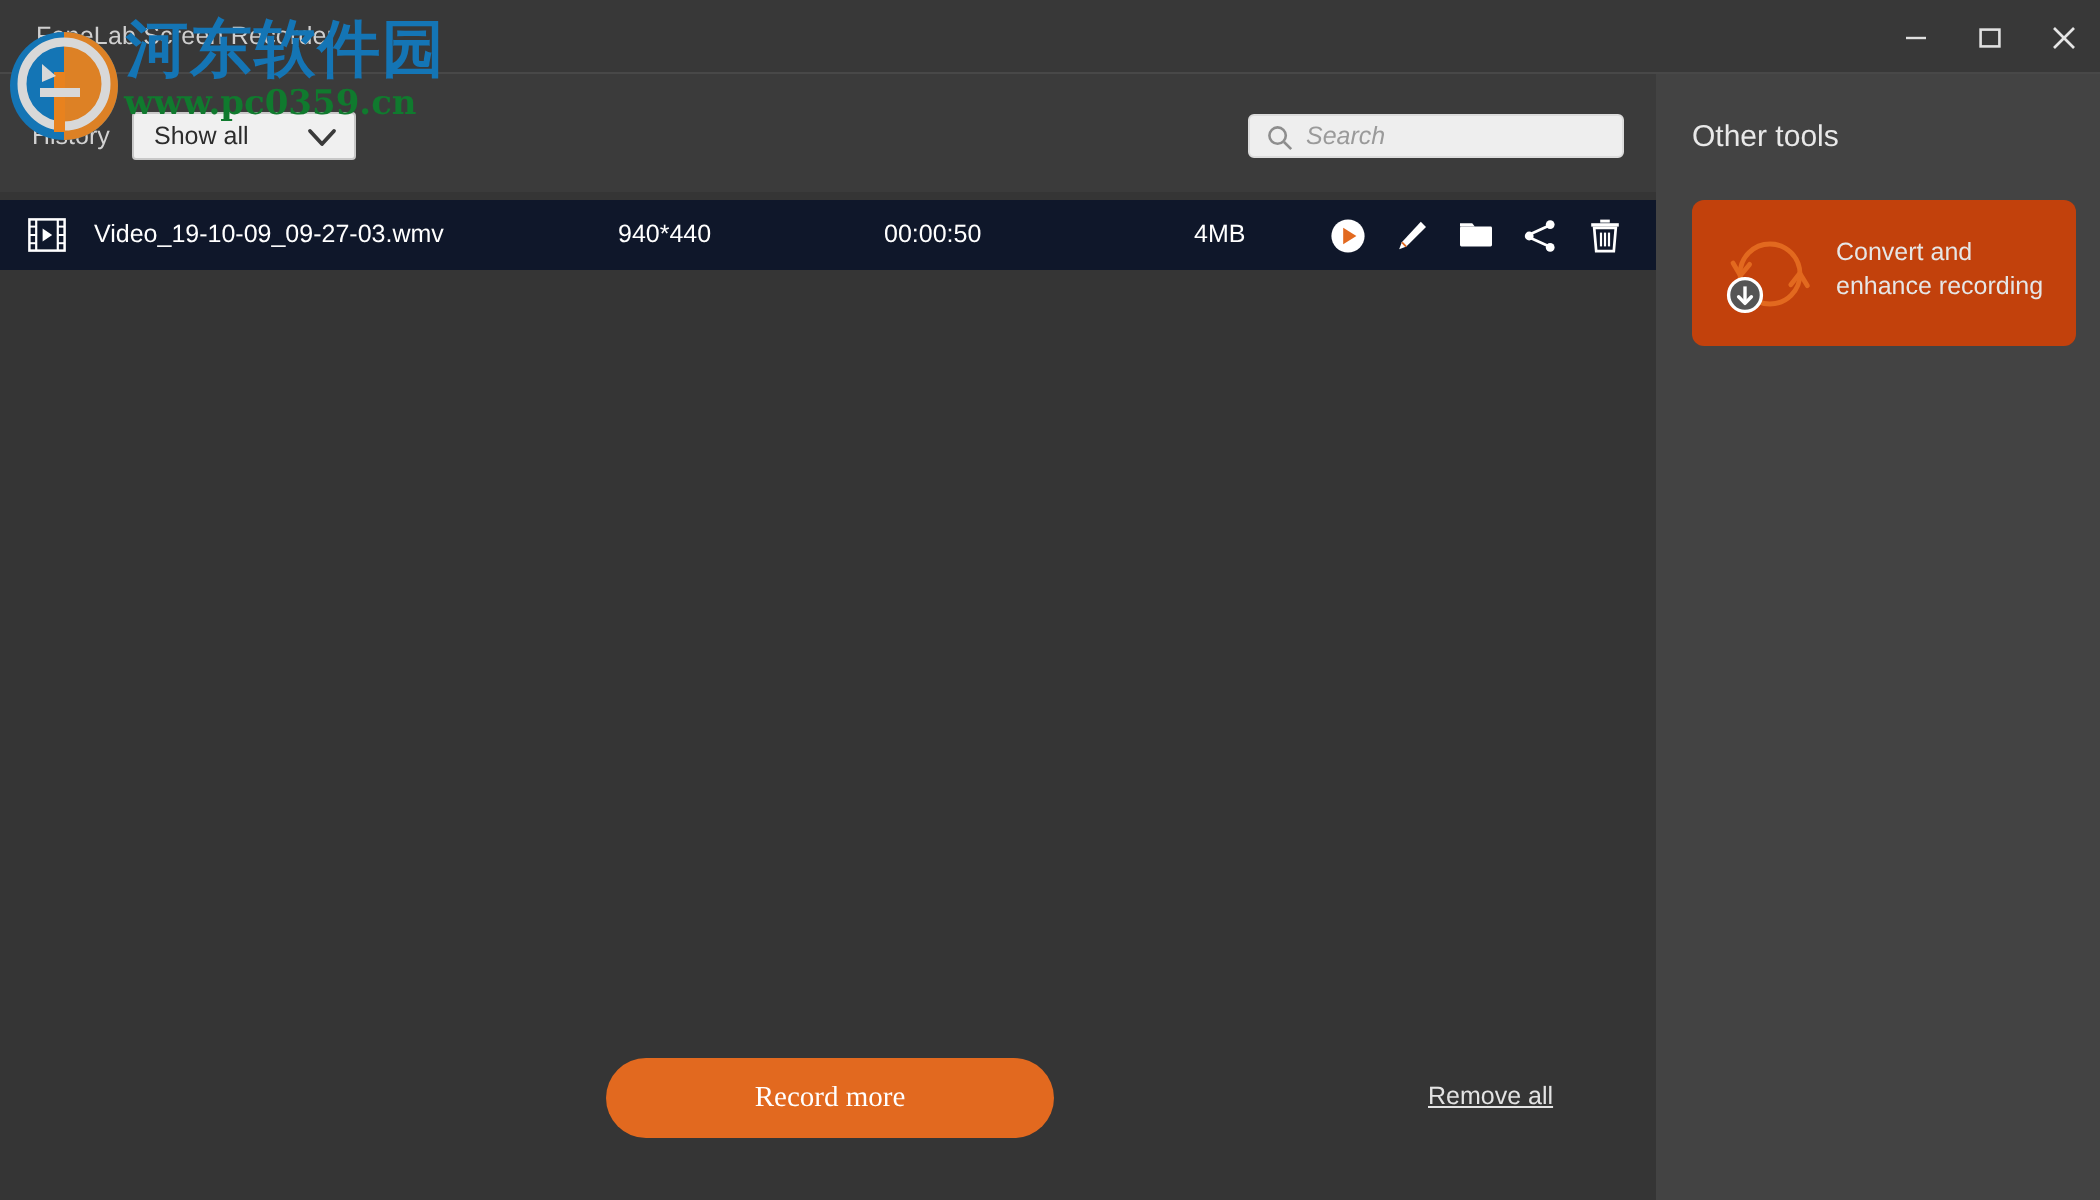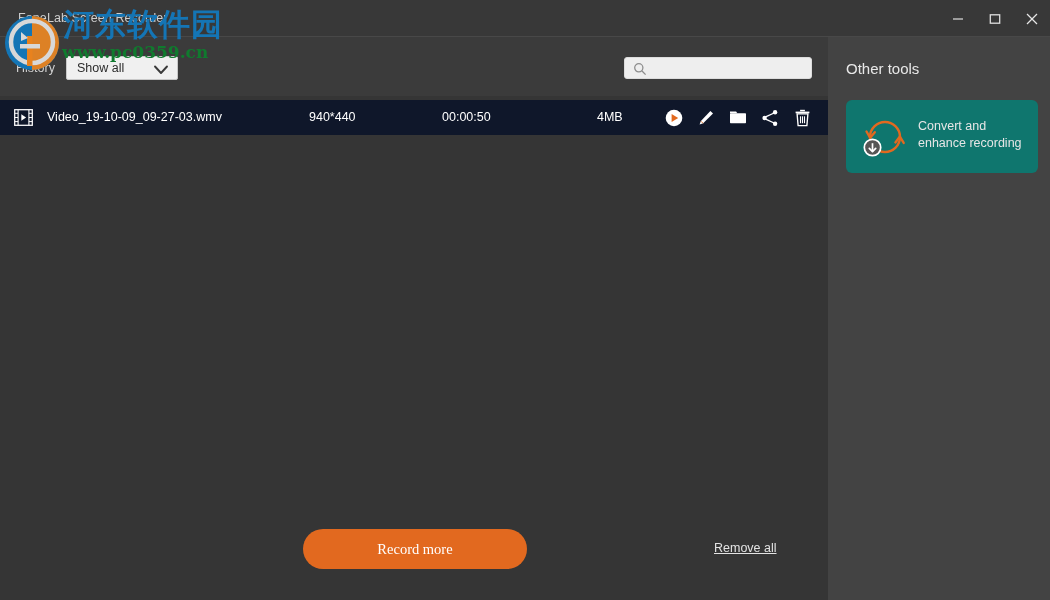--- a/index.html
+++ b/index.html
@@ -185,21 +185,21 @@
   .panel-title {
     position: absolute;
     left: 18px; top: 23px;
     font-size: 15px;
     color: #e8e8e8;
   }
   .tool-card {
     position: absolute;
     left: 18px; top: 63px;
     width: 192px; height: 73px;
-    background: #0f766e;
+    background: #c2410c;
     border-radius: 6px;
     cursor: pointer;
   }
   .tool-card .card-ico {
     position: absolute;
     left: 14px; top: 12px;
   }
   .tool-card .card-txt {
     position: absolute;
     left: 72px; top: 18px;
@@ -274,20 +274,21 @@
     </span>
   </div>
 
   <div class="searchbox">
     <span class="s-ico">
       <svg width="14" height="14" viewBox="0 0 14 14">
         <circle cx="5.8" cy="5.8" r="4.1" fill="none" stroke="#8d8d8d" stroke-width="1.3"></circle>
         <line x1="9" y1="9" x2="12.6" y2="12.6" stroke="#8d8d8d" stroke-width="1.3"></line>
       </svg>
     </span>
+    <input type="text" placeholder="Search" style="">
   </div>
 
   <div class="list-area">
 
     <div class="row">
       <span class="film-ico">
         <svg width="19" height="17" viewBox="0 0 19 17">
           <rect x="0.7" y="0.7" width="17.6" height="15.6" fill="none" stroke="#ffffff" stroke-width="1.25"></rect>
           <line x1="4.1" y1="0.7" x2="4.1" y2="16.3" stroke="#ffffff" stroke-width="1.1"></line>
           <line x1="14.9" y1="0.7" x2="14.9" y2="16.3" stroke="#ffffff" stroke-width="1.1"></line>

